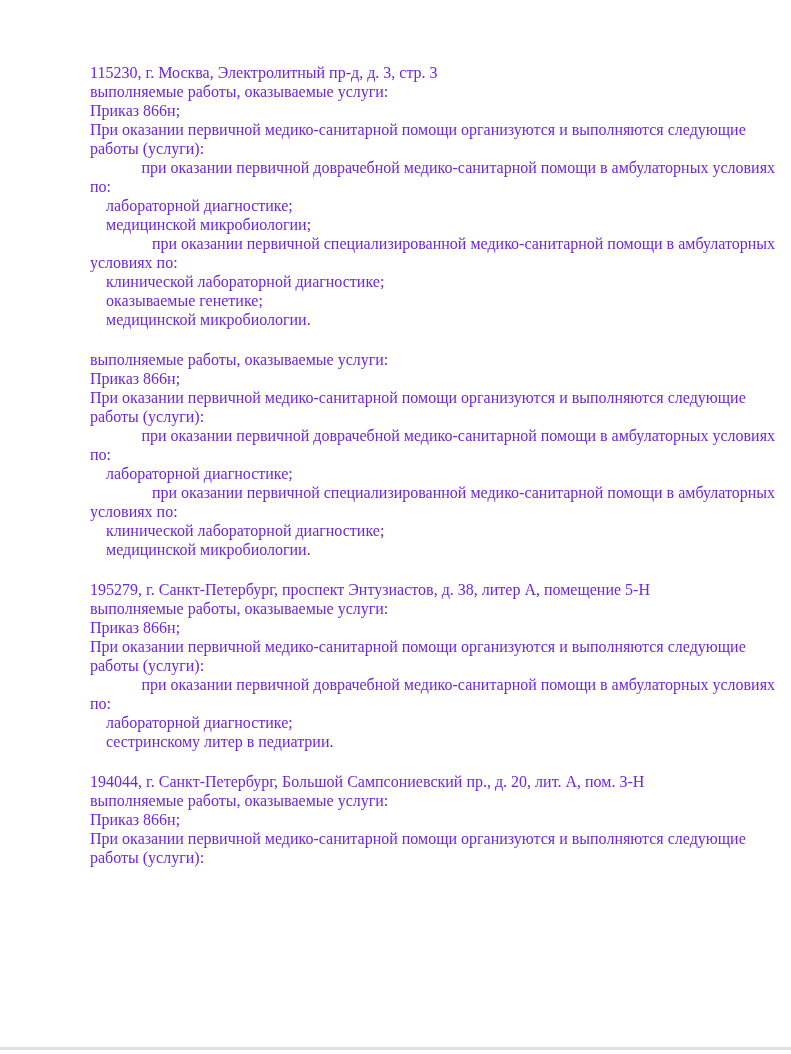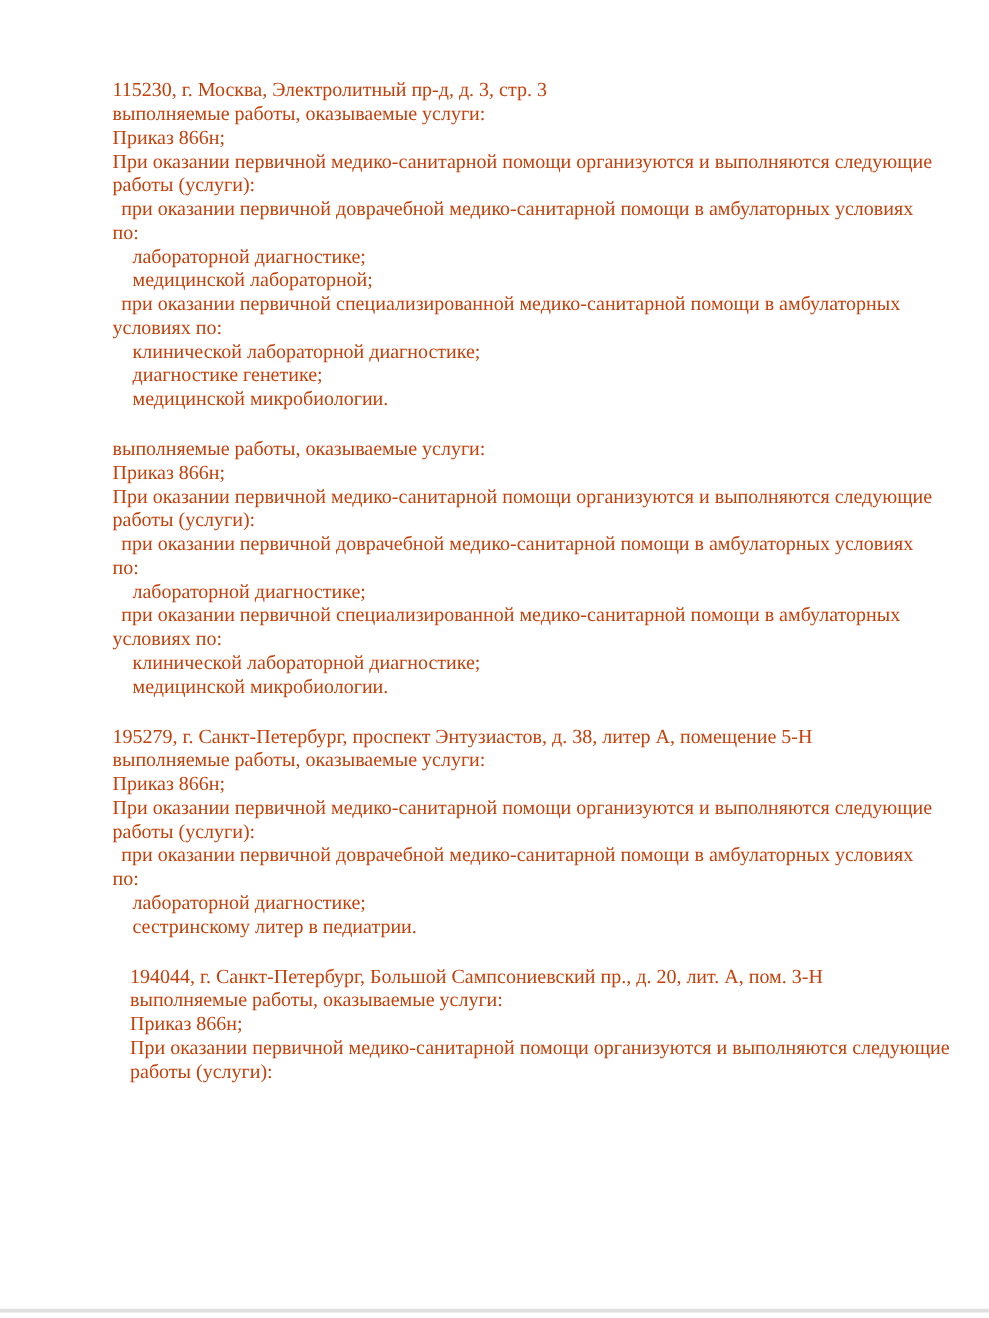--- a/index.html
+++ b/index.html
@@ -21,55 +21,54 @@
     width: 685px;
     font-size: 16px;
     line-height: 19px;
     color: #000000;
   }
   .block {
     margin: 0 0 21px 0;
   }
   .block:last-child {
     margin-bottom: 0;
-    margin-left: 14px;
   }
   .line {
     white-space: pre;
   }
   .indent-0 { padding-left: 0; }
-  .indent-1 { padding-left: 7px; }
+  .indent-1 { padding-left: 7px; text-align: right; }
   .indent-2 { padding-left: 16px; }
   .bottom-divider {
     position: absolute;
     left: 0;
     top: 1047px;
     width: 791px;
     height: 3px;
     background: #e0e0e0;
   }
 </style>
 </head>
 <body style="background: rgb(255, 255, 255);">
 
-<div class="doc" id="doc" style="color: #c2410c;">
+<div class="doc" id="doc" style="color: #6d28d9;">
     <div class="block">
       <div class="line indent-0">115230, г. Москва, Электролитный пр-д, д. 3, стр. 3</div>
       <div class="line indent-0">выполняемые работы, оказываемые услуги:</div>
       <div class="line indent-0">Приказ 866н;</div>
       <div class="line indent-0">При оказании первичной медико-санитарной помощи организуются и выполняются следующие</div>
       <div class="line indent-0">работы (услуги):</div>
       <div class="line indent-1">при оказании первичной доврачебной медико-санитарной помощи в амбулаторных условиях</div>
       <div class="line indent-0">по:</div>
       <div class="line indent-2">лабораторной диагностике;</div>
-      <div class="line indent-2">медицинской лабораторной;</div>
+      <div class="line indent-2">медицинской микробиологии;</div>
       <div class="line indent-1">при оказании первичной специализированной медико-санитарной помощи в амбулаторных</div>
       <div class="line indent-0">условиях по:</div>
       <div class="line indent-2">клинической лабораторной диагностике;</div>
-      <div class="line indent-2">диагностике генетике;</div>
+      <div class="line indent-2">оказываемые генетике;</div>
       <div class="line indent-2">медицинской микробиологии.</div>
     </div>
     <div class="block">
       <div class="line indent-0">выполняемые работы, оказываемые услуги:</div>
       <div class="line indent-0">Приказ 866н;</div>
       <div class="line indent-0">При оказании первичной медико-санитарной помощи организуются и выполняются следующие</div>
       <div class="line indent-0">работы (услуги):</div>
       <div class="line indent-1">при оказании первичной доврачебной медико-санитарной помощи в амбулаторных условиях</div>
       <div class="line indent-0">по:</div>
       <div class="line indent-2">лабораторной диагностике;</div>

